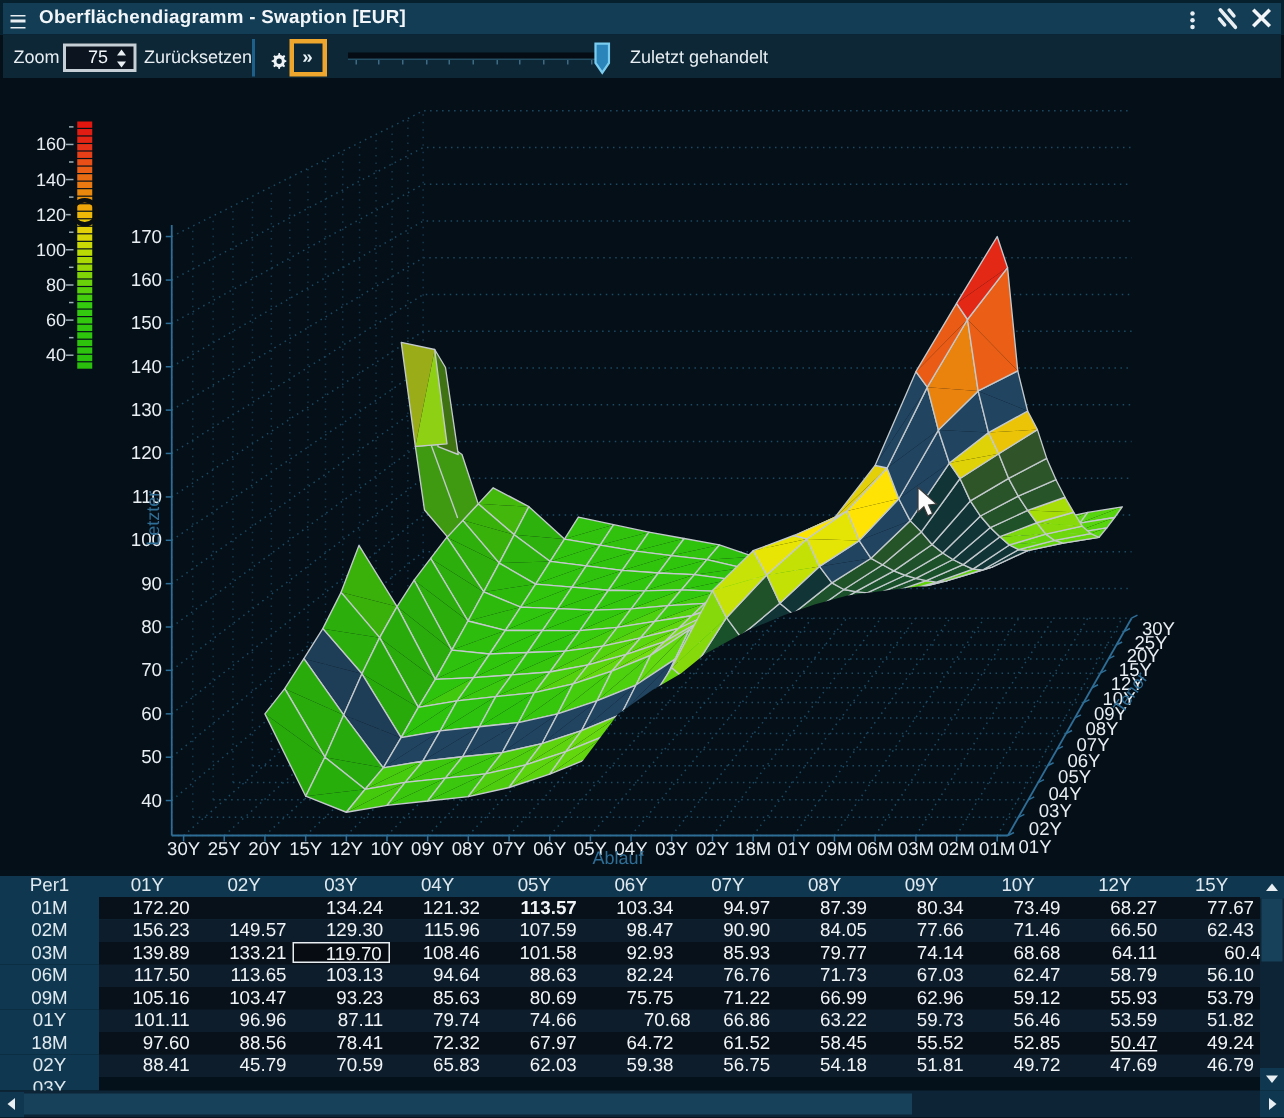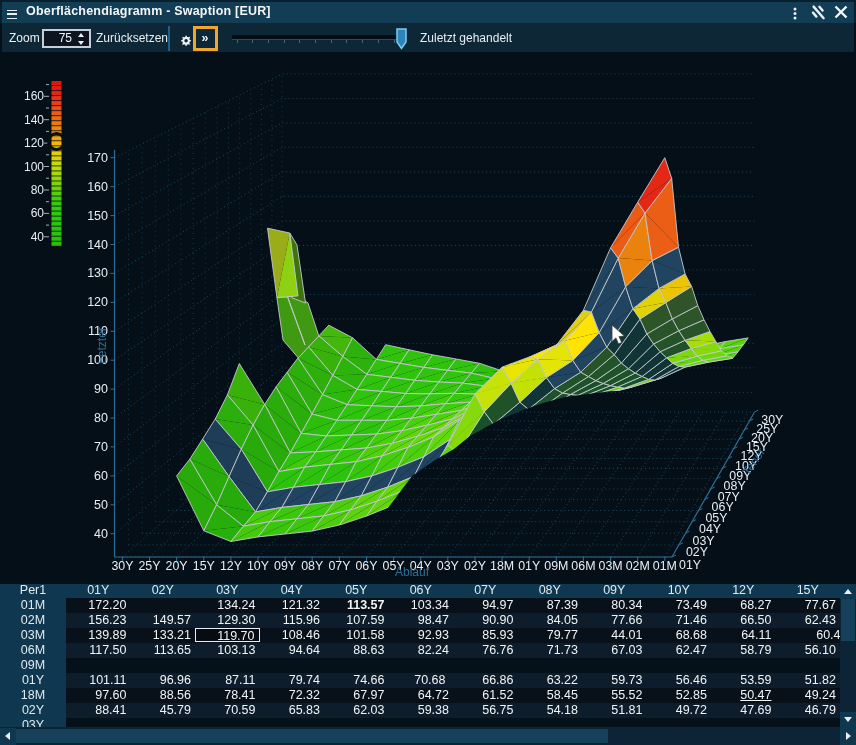--- a/index.html
+++ b/index.html
@@ -1025,49 +1025,63 @@
 <div class="rowhdr" style="top:30px;height:15px;line-height:15px;">03M</div>
 <div class="drow" style="top:30px;height:15px;background:#081019;overflow:hidden;">
 <div class="dcell" style="left:0.0px;width:64.5px;padding-right:4px;box-sizing:border-box;">139.89</div>
 <div class="dcell" style="left:64.5px;width:64.5px;padding-right:4px;box-sizing:border-box;">133.21</div>
 <div class="dcell" id="selcell" style="left:129.0px;width:64.5px;padding-right:4px;box-sizing:border-box;top:-0.5px;height:14px;line-height:14px;">119.70</div>
 <div class="dcell" style="left:193.5px;width:64.5px;padding-right:4px;box-sizing:border-box;">108.46</div>
 <div class="dcell" style="left:258.0px;width:64.5px;padding-right:4px;box-sizing:border-box;">101.58</div>
 <div class="dcell" style="left:322.5px;width:64.5px;padding-right:4px;box-sizing:border-box;">92.93</div>
 <div class="dcell" style="left:387.0px;width:64.5px;padding-right:4px;box-sizing:border-box;">85.93</div>
 <div class="dcell" style="left:451.5px;width:64.5px;padding-right:4px;box-sizing:border-box;">79.77</div>
-<div class="dcell" style="left:516.0px;width:64.5px;padding-right:4px;box-sizing:border-box;">44.01</div>
+<div class="dcell" style="left:516.0px;width:64.5px;padding-right:4px;box-sizing:border-box;">74.14</div>
 <div class="dcell" style="left:580.5px;width:64.5px;padding-right:4px;box-sizing:border-box;">68.68</div>
 <div class="dcell" style="left:645.0px;width:64.5px;padding-right:4px;box-sizing:border-box;">64.11</div>
 <div class="dcell" style="left:736px;width:64.5px;padding-right:19px;box-sizing:border-box;">60.45</div>
 </div>
 <div class="rowhdr" style="top:45px;height:15px;line-height:15px;">06M</div>
 <div class="drow" style="top:45px;height:15px;background:#0e1d2b;overflow:hidden;">
 <div class="dcell" style="left:0.0px;width:64.5px;padding-right:4px;box-sizing:border-box;">117.50</div>
 <div class="dcell" style="left:64.5px;width:64.5px;padding-right:4px;box-sizing:border-box;">113.65</div>
 <div class="dcell" style="left:129.0px;width:64.5px;padding-right:4px;box-sizing:border-box;">103.13</div>
 <div class="dcell" style="left:193.5px;width:64.5px;padding-right:4px;box-sizing:border-box;">94.64</div>
 <div class="dcell" style="left:258.0px;width:64.5px;padding-right:4px;box-sizing:border-box;">88.63</div>
 <div class="dcell" style="left:322.5px;width:64.5px;padding-right:4px;box-sizing:border-box;">82.24</div>
 <div class="dcell" style="left:387.0px;width:64.5px;padding-right:4px;box-sizing:border-box;">76.76</div>
 <div class="dcell" style="left:451.5px;width:64.5px;padding-right:4px;box-sizing:border-box;">71.73</div>
 <div class="dcell" style="left:516.0px;width:64.5px;padding-right:4px;box-sizing:border-box;">67.03</div>
 <div class="dcell" style="left:580.5px;width:64.5px;padding-right:4px;box-sizing:border-box;">62.47</div>
 <div class="dcell" style="left:645.0px;width:64.5px;padding-right:4px;box-sizing:border-box;">58.79</div>
 <div class="dcell" style="left:709.5px;width:64.5px;padding-right:4px;box-sizing:border-box;">56.10</div>
 </div>
 <div class="rowhdr" style="top:60px;height:15px;line-height:15px;">09M</div>
+<div class="drow" style="top:60px;height:15px;background:#081019;overflow:hidden;">
+<div class="dcell" style="left:0.0px;width:64.5px;padding-right:4px;box-sizing:border-box;">105.16</div>
+<div class="dcell" style="left:64.5px;width:64.5px;padding-right:4px;box-sizing:border-box;">103.47</div>
+<div class="dcell" style="left:129.0px;width:64.5px;padding-right:4px;box-sizing:border-box;">93.23</div>
+<div class="dcell" style="left:193.5px;width:64.5px;padding-right:4px;box-sizing:border-box;">85.63</div>
+<div class="dcell" style="left:258.0px;width:64.5px;padding-right:4px;box-sizing:border-box;">80.69</div>
+<div class="dcell" style="left:322.5px;width:64.5px;padding-right:4px;box-sizing:border-box;">75.75</div>
+<div class="dcell" style="left:387.0px;width:64.5px;padding-right:4px;box-sizing:border-box;">71.22</div>
+<div class="dcell" style="left:451.5px;width:64.5px;padding-right:4px;box-sizing:border-box;">66.99</div>
+<div class="dcell" style="left:516.0px;width:64.5px;padding-right:4px;box-sizing:border-box;">62.96</div>
+<div class="dcell" style="left:580.5px;width:64.5px;padding-right:4px;box-sizing:border-box;">59.12</div>
+<div class="dcell" style="left:645.0px;width:64.5px;padding-right:4px;box-sizing:border-box;">55.93</div>
+<div class="dcell" style="left:709.5px;width:64.5px;padding-right:4px;box-sizing:border-box;">53.79</div>
+</div>
 <div class="rowhdr" style="top:75px;height:15px;line-height:15px;">01Y</div>
 <div class="drow" style="top:75px;height:15px;background:#0e1d2b;overflow:hidden;">
 <div class="dcell" style="left:0.0px;width:64.5px;padding-right:4px;box-sizing:border-box;">101.11</div>
 <div class="dcell" style="left:64.5px;width:64.5px;padding-right:4px;box-sizing:border-box;">96.96</div>
 <div class="dcell" style="left:129.0px;width:64.5px;padding-right:4px;box-sizing:border-box;">87.11</div>
 <div class="dcell" style="left:193.5px;width:64.5px;padding-right:4px;box-sizing:border-box;">79.74</div>
 <div class="dcell" style="left:258.0px;width:64.5px;padding-right:4px;box-sizing:border-box;">74.66</div>
-<div class="dcell" style="left:319px;width:64.5px;padding-right:4px;box-sizing:border-box;">70.68</div>
+<div class="dcell" style="left:334px;width:64.5px;padding-right:4px;box-sizing:border-box;">70.68</div>
 <div class="dcell" style="left:387.0px;width:64.5px;padding-right:4px;box-sizing:border-box;">66.86</div>
 <div class="dcell" style="left:451.5px;width:64.5px;padding-right:4px;box-sizing:border-box;">63.22</div>
 <div class="dcell" style="left:516.0px;width:64.5px;padding-right:4px;box-sizing:border-box;">59.73</div>
 <div class="dcell" style="left:580.5px;width:64.5px;padding-right:4px;box-sizing:border-box;">56.46</div>
 <div class="dcell" style="left:645.0px;width:64.5px;padding-right:4px;box-sizing:border-box;">53.59</div>
 <div class="dcell" style="left:709.5px;width:64.5px;padding-right:4px;box-sizing:border-box;">51.82</div>
 </div>
 <div class="rowhdr" style="top:90px;height:15px;line-height:15px;">18M</div>
 <div class="drow" style="top:90px;height:15px;background:#081019;overflow:hidden;">
 <div class="dcell" style="left:0.0px;width:64.5px;padding-right:4px;box-sizing:border-box;">97.60</div>

